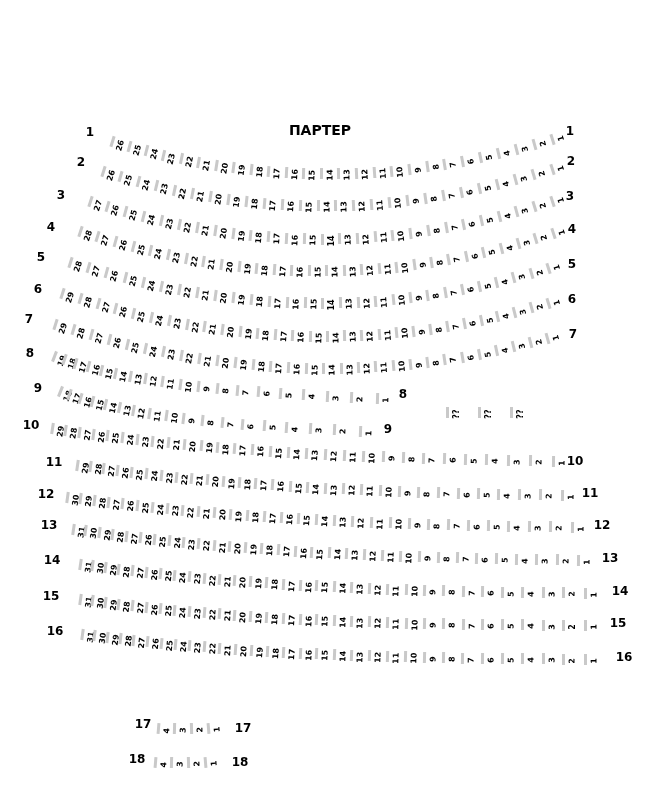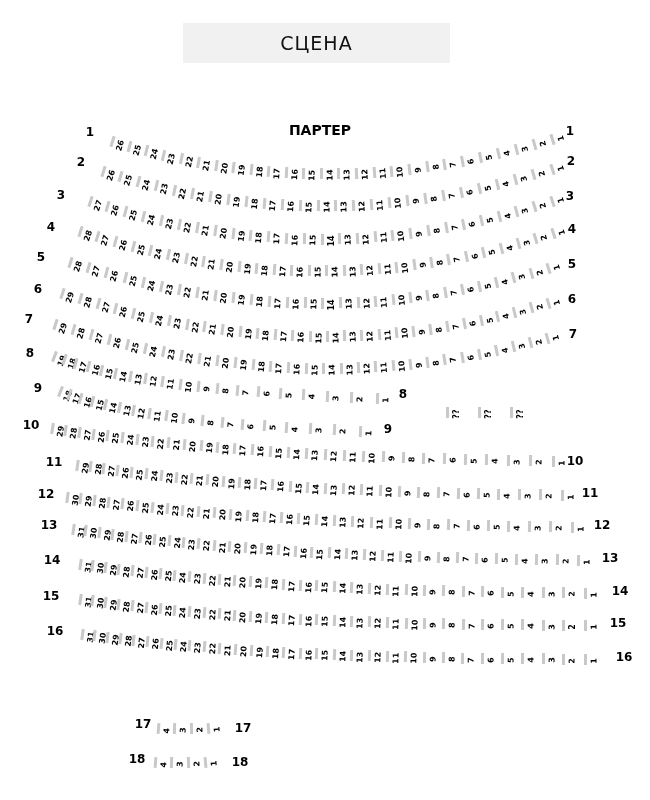--- a/index.html
+++ b/index.html
@@ -29,23 +29,20 @@
     position:absolute;left:3px;top:1px;width:15px;height:12px;
     transform:rotate(-90deg);
     font-size:8px;font-weight:bold;text-align:center;line-height:12px;
     white-space:nowrap;
   }
 </style>
 </head>
 <body>
 
 <div id="canvas" style="--stage-bg: #f1f1f1; --seat-bar: #c9c9c9;">
-  <div class="stage" id="stage" style="left: 183px; top: 23px; width: 267px; height: 40px;">
-    <span>СЦЕНА</span>
-  </div>
   <div class="section-title" id="section-title" style="left: 320px; top: 130px;">ПАРТЕР</div>
   <div id="seatmap">
       <div class="rowlab" style="left: 90px; top: 132px;">1</div>
       <div class="rowlab" style="left: 570px; top: 131px;">1</div>
       <div class="seat" style="left: 110.5px; top: 135.5px; transform: rotate(17.2deg);">
         <span class="bar"></span>
         <span class="num">26</span>
       </div>
       <div class="seat" style="left: 127.793px; top: 140.642px; transform: rotate(15.9deg);">
         <span class="bar"></span>

